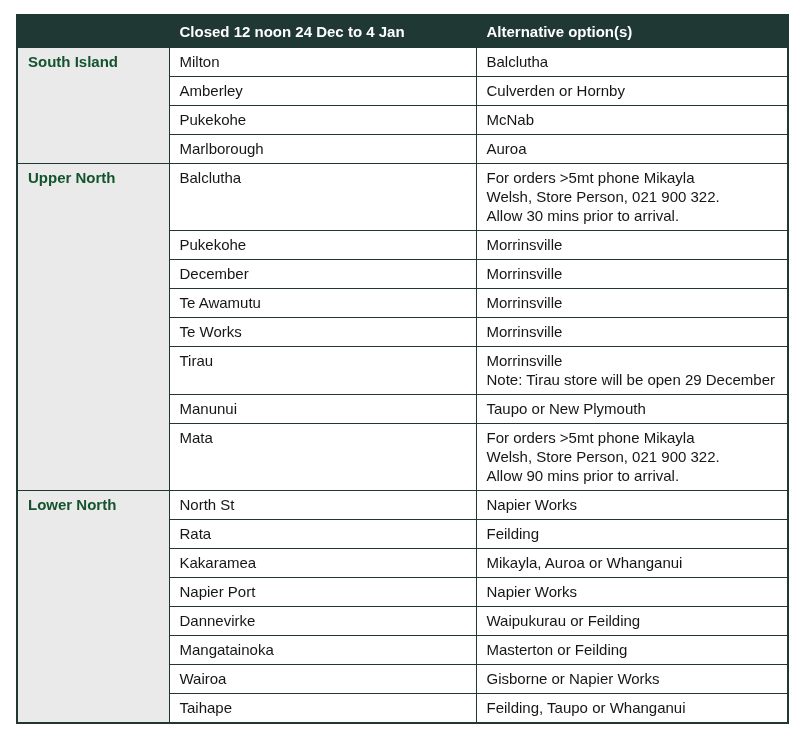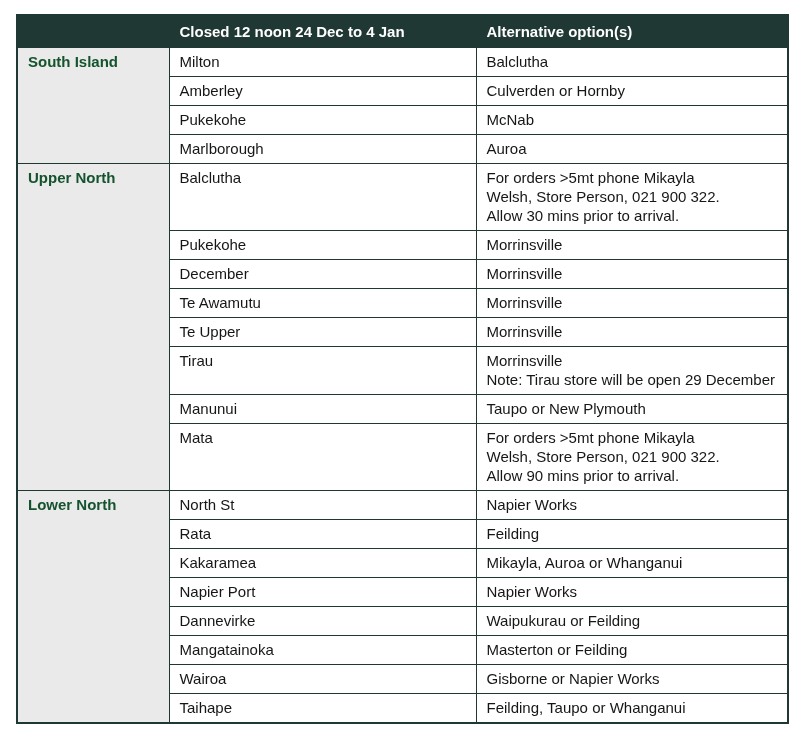--- a/index.html
+++ b/index.html
@@ -113,21 +113,21 @@
         </tr>
         <tr>
           <td class="store">December</td>
           <td class="alt">Morrinsville</td>
         </tr>
         <tr>
           <td class="store">Te Awamutu</td>
           <td class="alt">Morrinsville</td>
         </tr>
         <tr>
-          <td class="store">Te Upper</td>
+          <td class="store">Te Works</td>
           <td class="alt">Morrinsville</td>
         </tr>
         <tr>
           <td class="store">Tirau</td>
           <td class="alt">Morrinsville
 Note: Tirau store will be open 29 December</td>
         </tr>
         <tr>
           <td class="store">Manunui</td>
           <td class="alt">Taupo or New Plymouth</td>

